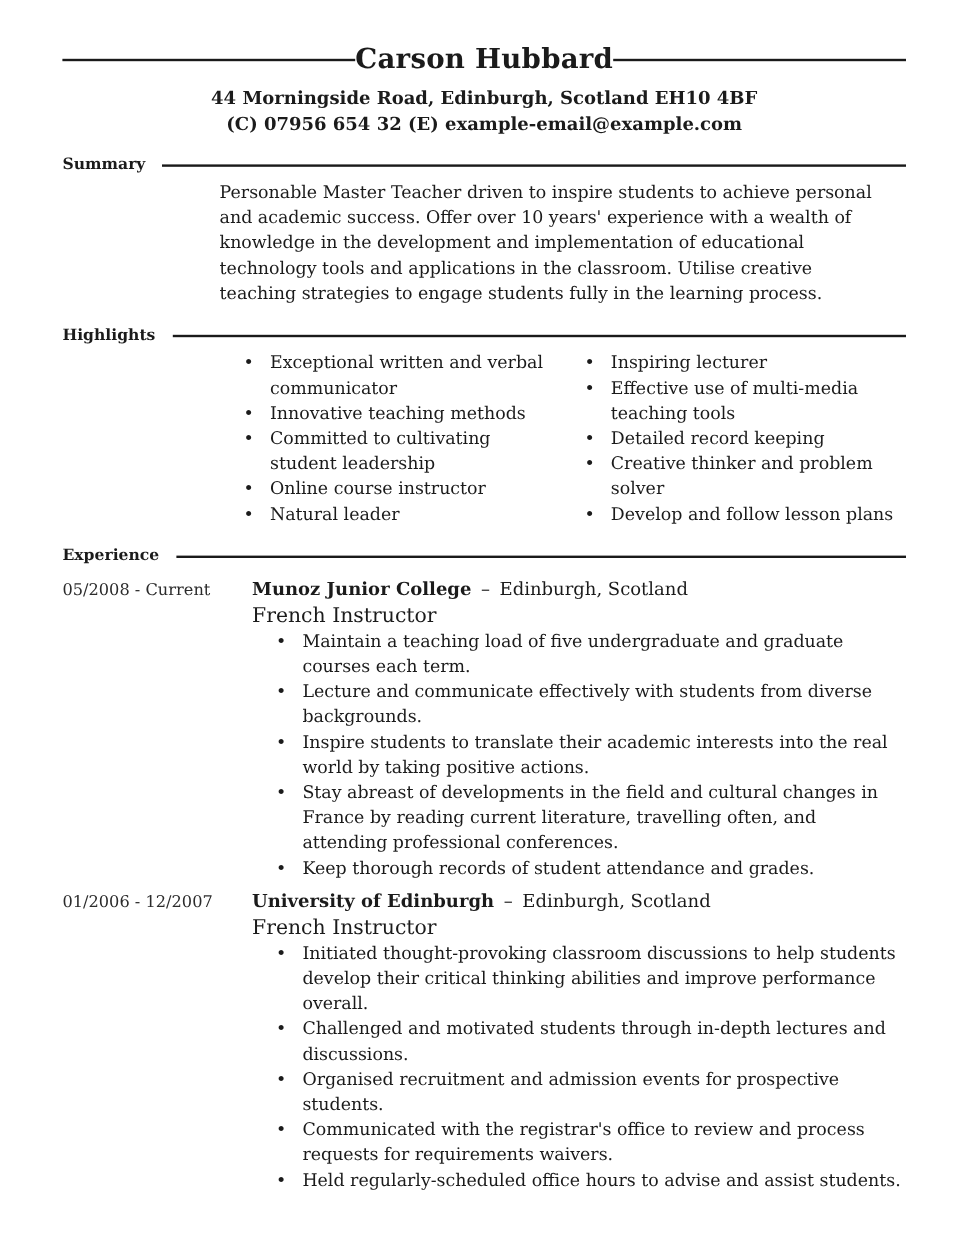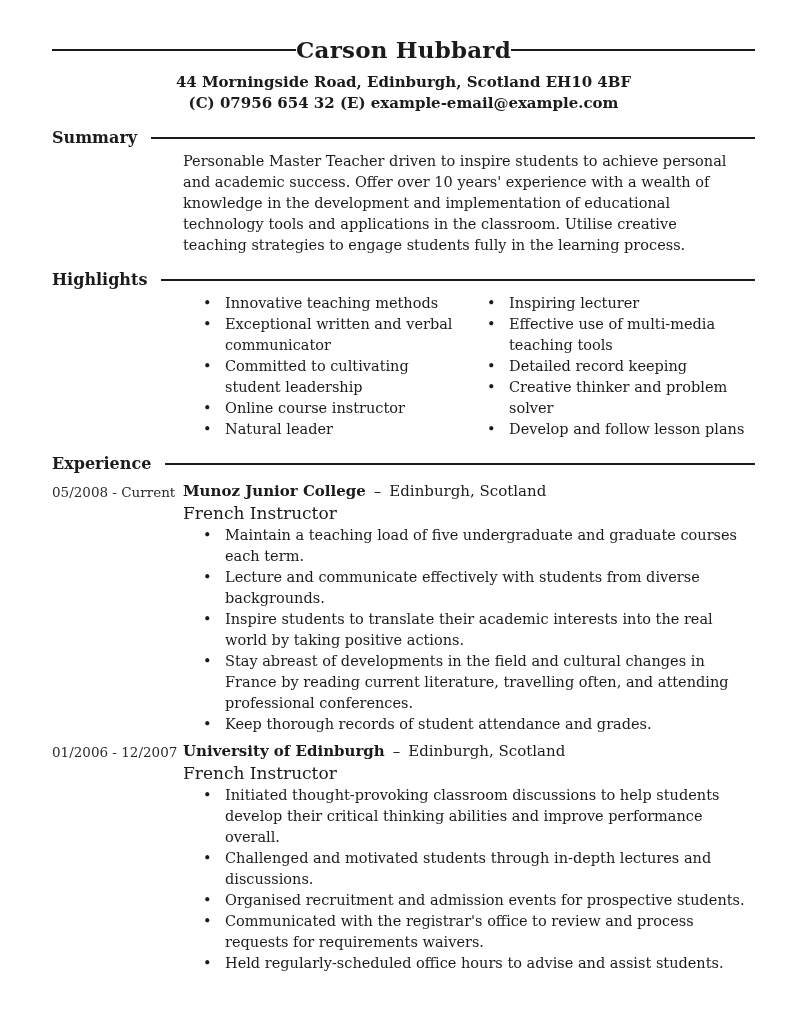--- a/index.html
+++ b/index.html
@@ -47,21 +47,21 @@
 
   
   section { margin-top: 13px; }
   .sec-head {
     display: flex;
     align-items: center;
     gap: 14px;
     height: 22px;
   }
   .sec-head h2 {
-    font-size: 16px;
+    font-size: 13px;
     font-weight: bold;
     white-space: nowrap;
     line-height: 22px;
   }
   .sec-body { margin-left: 131px; }
 
   .summary-text {
     margin-top: 2px;
     width: 548px;
   }
@@ -81,21 +81,21 @@
     left: 20px;
     top: 0;
   }
 
   .cols { display: flex; }
   .col-left { width: 284px; }
   .col-right { flex: 1; }
   .col-right ul.blist li { padding-left: 42px; }
 
   
-  .job { display: flex; margin-top: 5px; }
+  .job { display: flex; margin-top: 5px; gap: 27px; }
   .job-dates {
     width: 131px;
     font-size: 13.5px;
     color: #2b2b2b;
     padding-top: 2px;
     white-space: nowrap;
   }
   .job-main { flex: 1; }
   .job-line { font-size: 15px; line-height: 22px; }
   .employer { font-weight: bold; text-align: right; }
@@ -129,22 +129,22 @@
   </section>
 
   <section>
     <div class="sec-head">
       <h2>Highlights</h2>
       <span class="rule"></span>
     </div>
     <div class="sec-body cols">
       <div class="col-left">
         <ul class="blist">
+          <li>Exceptional written and verbal communicator</li>
           <li>Innovative teaching methods</li>
-          <li>Exceptional written and verbal communicator</li>
           <li>Committed to cultivating student leadership</li>
           <li>Online course instructor</li>
           <li>Natural leader</li>
         </ul>
       </div>
       <div class="col-right">
         <ul class="blist">
           <li>Inspiring lecturer</li>
           <li>Effective use of multi-media teaching tools</li>
           <li>Detailed record keeping</li>

